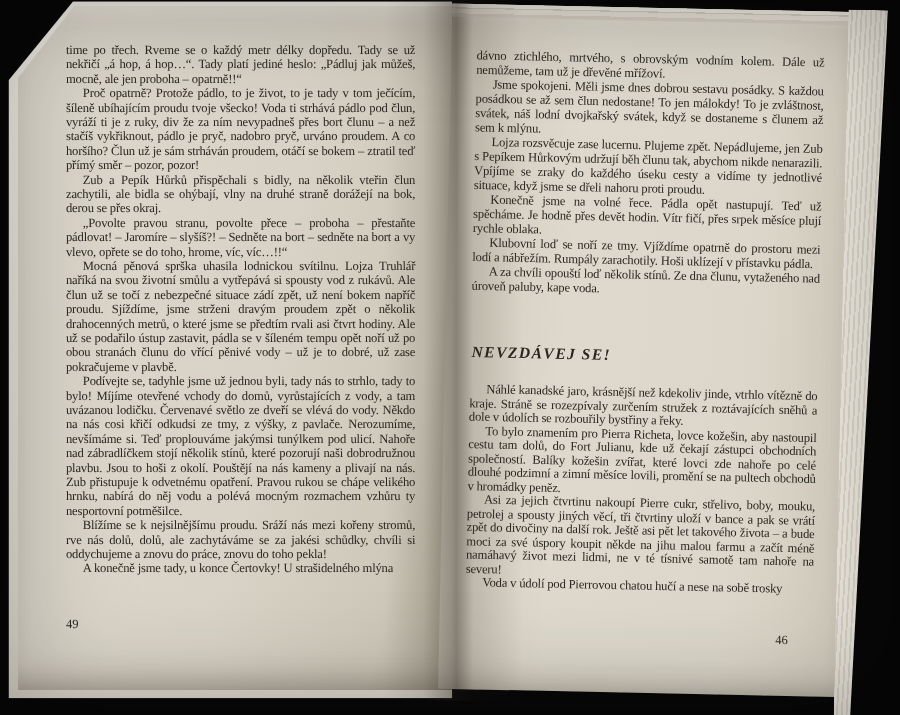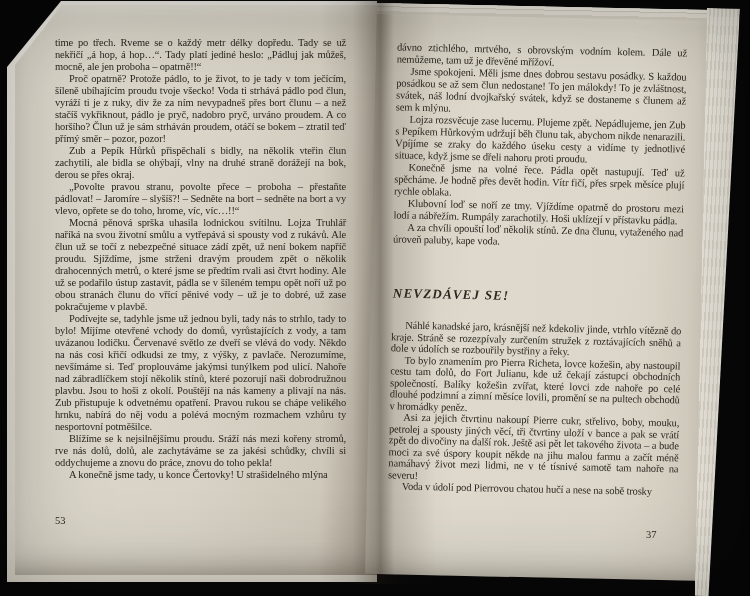--- a/index.html
+++ b/index.html
@@ -101,18 +101,18 @@
       <h2 class="chapter">NEVZDÁVEJ SE!</h2>
       <div class="chapter-sec">
         <p class="ind">Náhlé kanadské jaro, krásnější než kdekoliv jinde, vtrhlo vítězně do kraje. Stráně se rozezpívaly zurčením stružek z roztávajících sněhů a dole v údolích se rozbouřily bystřiny a řeky.</p>
         <p class="ind">To bylo znamením pro Pierra Richeta, lovce kožešin, aby nastoupil cestu tam dolů, do Fort Julianu, kde už čekají zástupci obchodních společností. Balíky kožešin zvířat, které lovci zde nahoře po celé dlouhé podzimní a zimní měsíce lovili, promění se na pultech obchodů v hromádky peněz.</p>
         <p class="ind">Asi za jejich čtvrtinu nakoupí Pierre cukr, střelivo, boby, mouku, petrolej a spousty jiných věcí, tři čtvrtiny uloží v bance a pak se vrátí zpět do divočiny na další rok. Ještě asi pět let takového života – a bude moci za své úspory koupit někde na jihu malou farmu a začít méně namáhavý život mezi lidmi, ne v té tísnivé samotě tam nahoře na severu!</p>
         <p class="ind">Voda v údolí pod Pierrovou chatou hučí a nese na sobě trosky</p>
       </div>
     </div>
   </div>
 
-  <div class="pn pn-left">53</div>
-  <div class="pn pn-right">37</div>
+  <div class="pn pn-left">49</div>
+  <div class="pn pn-right">46</div>
 
   <div class="gutter"></div>
   <div class="vignette"></div>
 </div>
 
 </body></html>

